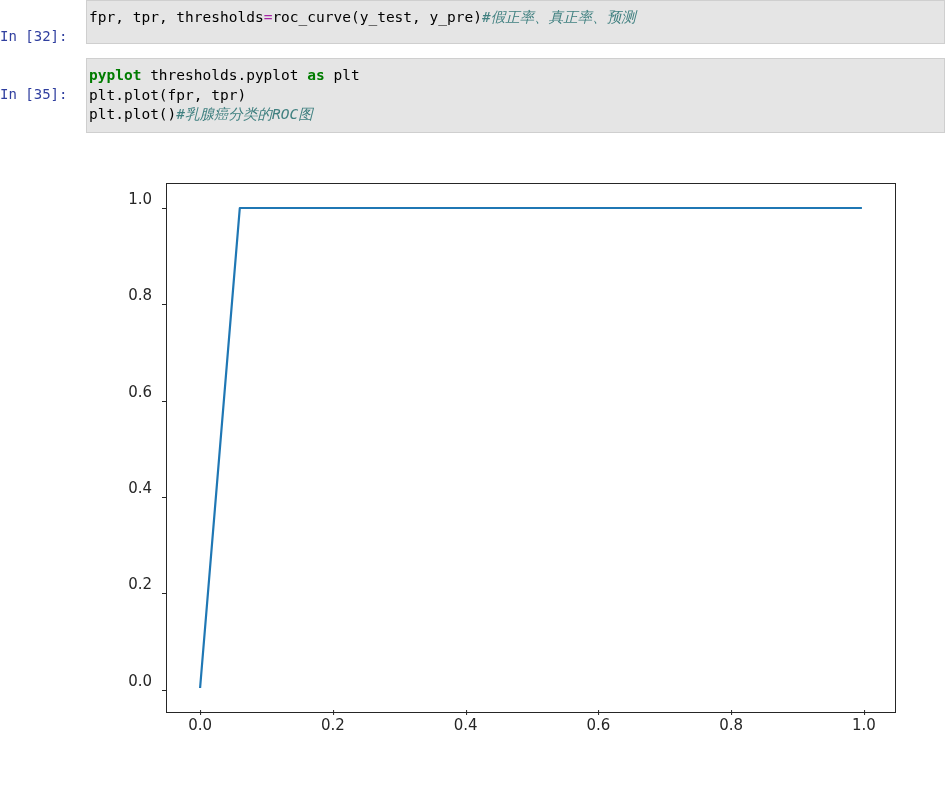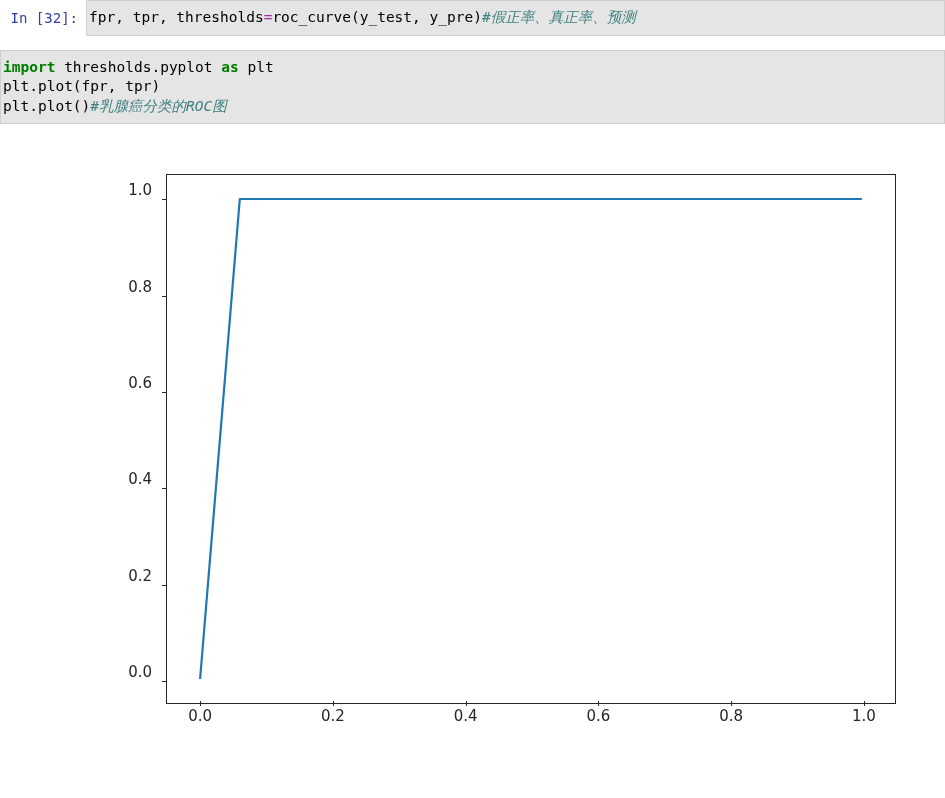--- a/index.html
+++ b/index.html
@@ -15,24 +15,24 @@
       height: 798px;
       overflow: hidden;
     }
     .cell {
       display: flex;
       border-bottom: 0;
     }
     .prompt-area {
       width: 86px;
       flex-shrink: 0;
-      text-align: right;
       padding: 10px 8px 0 0;
       font-family: monospace;
       font-size: 14px;
+      margin-top: 18px;
     }
     .prompt-in {
       color: #303f9f;
     }
     .prompt-num {
       color: #303f9f;
     }
     .input-area {
       flex: 1;
       background: #e5e5e5;
@@ -129,21 +129,24 @@
 <body>
 
 <div class="cell">
   <div class="prompt-area">
     <span class="prompt-in">In </span><span class="prompt-num">[32]:</span>
   </div>
   <div class="input-area" id="code0"><span class="tok-id">fpr</span><span class="tok-p">, </span><span class="tok-id">tpr</span><span class="tok-p">, </span><span class="tok-id">thresholds</span><span class="tok-op">=</span><span class="tok-fn">roc_curve</span><span class="tok-p">(</span><span class="tok-id">y_test</span><span class="tok-p">, </span><span class="tok-id">y_pre</span><span class="tok-p">)</span><span class="tok-comment">#假正率、真正率、预测</span></div>
 </div>
 
 <div class="cell">
-  <div class="input-area" id="code1"><span class="tok-kw">import</span><span> </span><span class="tok-id">thresholds.pyplot</span><span> </span><span class="tok-kw">as</span><span> </span><span class="tok-id">plt</span>
+  <div class="prompt-area">
+    <span class="prompt-in">In </span><span class="prompt-num">[35]:</span>
+  </div>
+  <div class="input-area" id="code1"><span class="tok-kw">pyplot</span><span> </span><span class="tok-id">thresholds.pyplot</span><span> </span><span class="tok-kw">as</span><span> </span><span class="tok-id">plt</span>
 <span class="tok-id">plt</span><span class="tok-p">.</span><span class="tok-fn">plot</span><span class="tok-p">(</span><span class="tok-id">fpr</span><span class="tok-p">, </span><span class="tok-id">tpr</span><span class="tok-p">)</span>
 <span class="tok-id">plt</span><span class="tok-p">.</span><span class="tok-fn">plot</span><span class="tok-p">()</span><span class="tok-comment">#乳腺癌分类的ROC图</span></div>
 </div>
 
 <div class="cell">
   <div class="prompt-area"></div>
   <div class="output-area">
     <div class="plot-box">
       <div class="plot-inner" id="plot-inner">
         <svg class="curve" id="curve-svg" viewBox="0 0 730 530" preserveAspectRatio="none">

